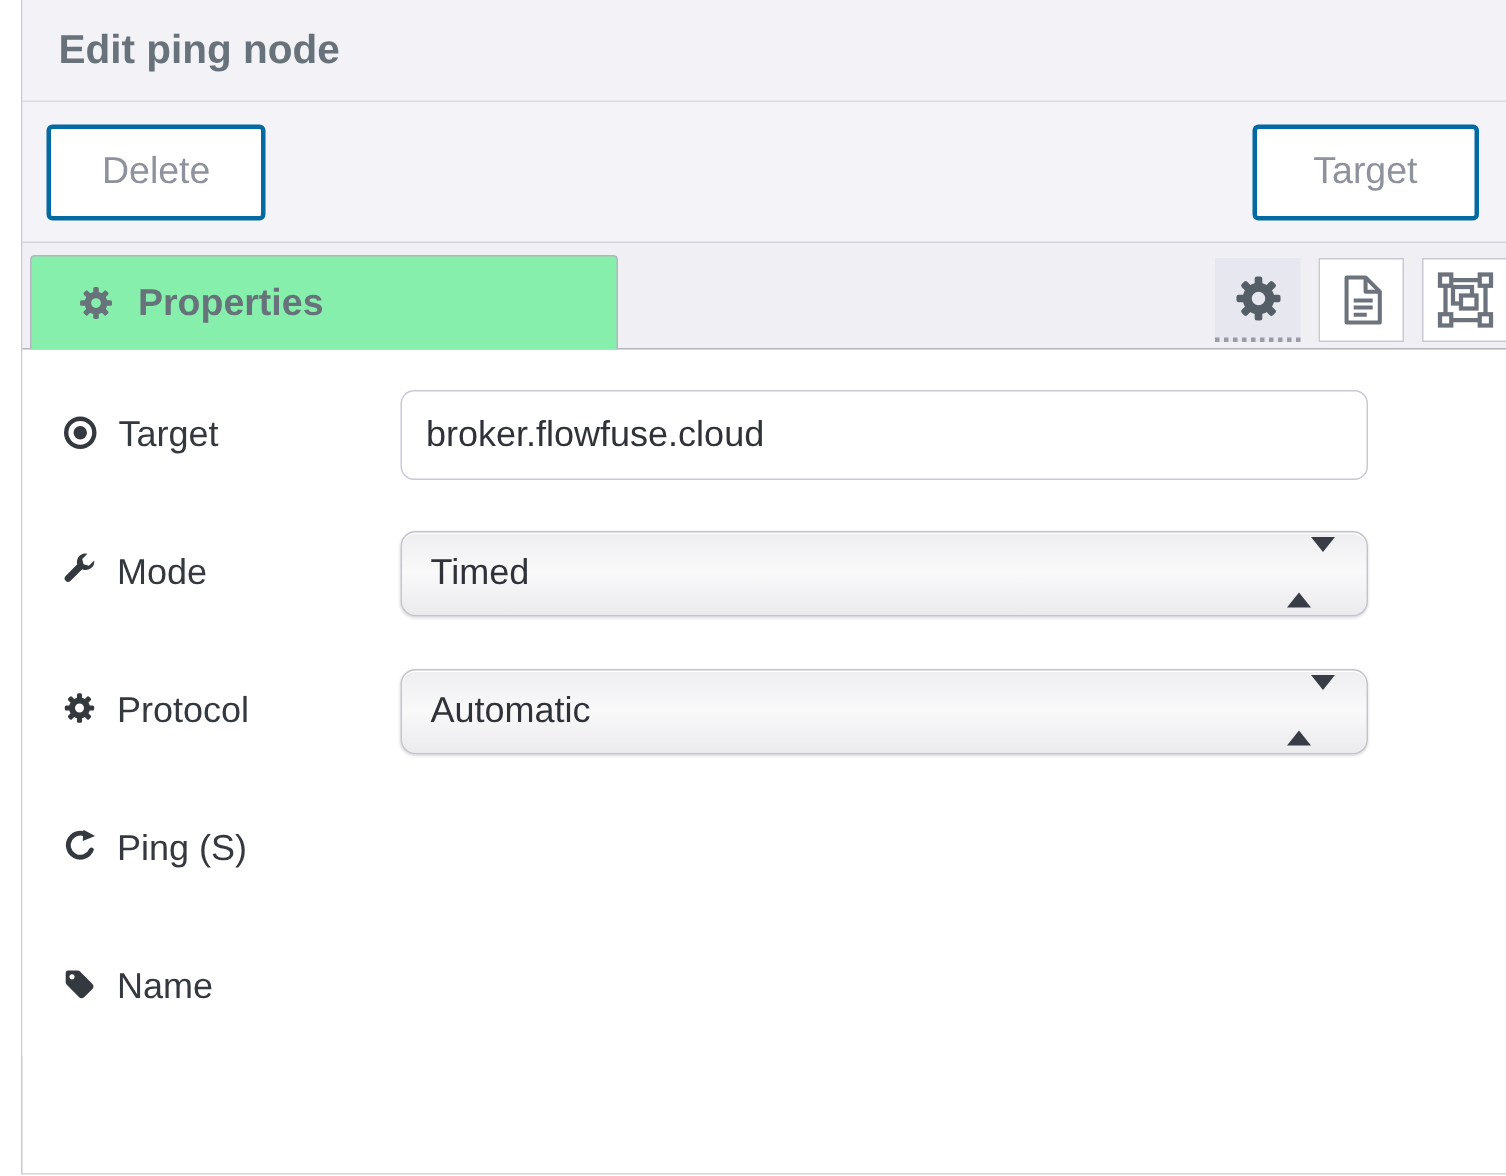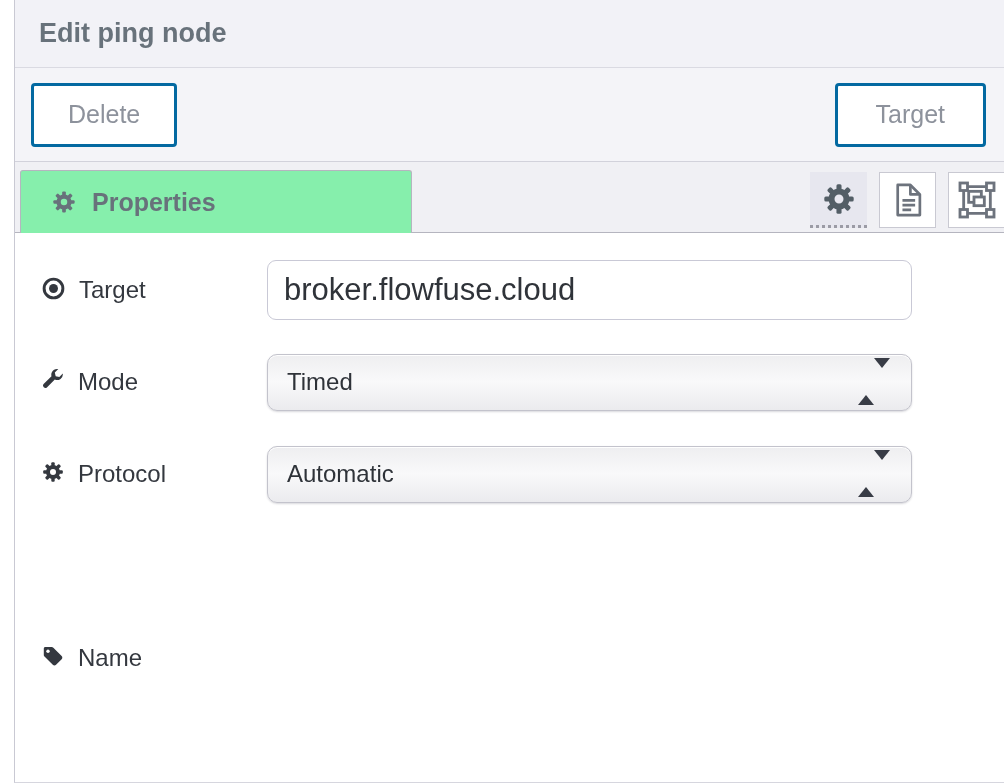--- a/index.html
+++ b/index.html
@@ -50,21 +50,21 @@
   
   .form { background:#fff; padding:11px 0 0 26px; }
   .row { height:92px; display:flex; align-items:center; }
   .row-label {
     width:226px; display:flex; gap:13px;
     font-size:24px; color:#34383f;
   }
   .row-label .ico { flex:0 0 auto; color:#34383f; }
   .text-input {
     width:645px; height:60px; border:1.5px solid #c9c9d6; border-radius:9px;
-    font-size:31px; color:#2f3339; padding:0 16px; background:#fff; outline:none;
+    font-size:24px; color:#2f3339; padding:0 16px; background:#fff; outline:none;
     font-family:"Liberation Sans", sans-serif;
   }
   .select {
     position:relative; width:645px; height:57px; border:1px solid #c3c3cc; border-radius:10px;
     background:linear-gradient(180deg,#eeeef0 0%, #f9f9fa 48%, #ebebee 100%);
     box-shadow:0 1px 2px rgba(40,40,60,.18), inset 0 1px 0 rgba(255,255,255,.9);
     display:flex; align-items:center; padding:0 19px; font-size:24px; color:#2f3339; cursor:pointer;
   }
   .spinner { position:absolute; right:21px; top:50%; transform:translateY(-50%); }
   .spinner .up   { width:0; height:0; border-left:8px solid transparent; border-right:8px solid transparent; border-bottom:10px solid #383c46; margin-bottom:4px; }
@@ -197,20 +197,29 @@
         </span>
         <span>Protocol</span>
       </div>
       <div class="select">
         <span>Automatic</span>
         <span class="spinner"><span class="up"></span><span class="down"></span></span>
       </div>
     </div>
 
     <div class="row">
+      <div class="row-label">
+        <span>
+          <svg class="ico" width="24" height="24" viewBox="0 0 24 24">
+            <path d="M17.5 5.2 A 8 8 0 1 0 19.9 14.6" fill="none" stroke="currentColor" stroke-width="3.2" stroke-linecap="round"></path>
+            <path d="M14.6 1.2 L22.4 5.4 L14.2 8.6 Z" fill="currentColor"></path>
+          </svg>
+        </span>
+        <span>Ping (S)</span>
+      </div>
     </div>
 
     <div class="row">
       <div class="row-label">
         <span>
           <svg class="ico" width="24" height="24" viewBox="0 0 24 24">
             <path d="M2.8 4.6 V10.9 c0 .6 .25 1.2 .7 1.65 l8.3 8.3 c.9 .9 2.35 .9 3.25 0 l5.6 -5.6 c.9 -.9 .9 -2.35 0 -3.25 L12.35 3.7 c-.45 -.45 -1.05 -.7 -1.65 -.7 H4.3 C3.47 3 2.8 3.67 2.8 4.6 Z" fill="currentColor"></path>
             <circle cx="7" cy="7.2" r="1.7" fill="#ffffff"></circle>
           </svg>
         </span>

